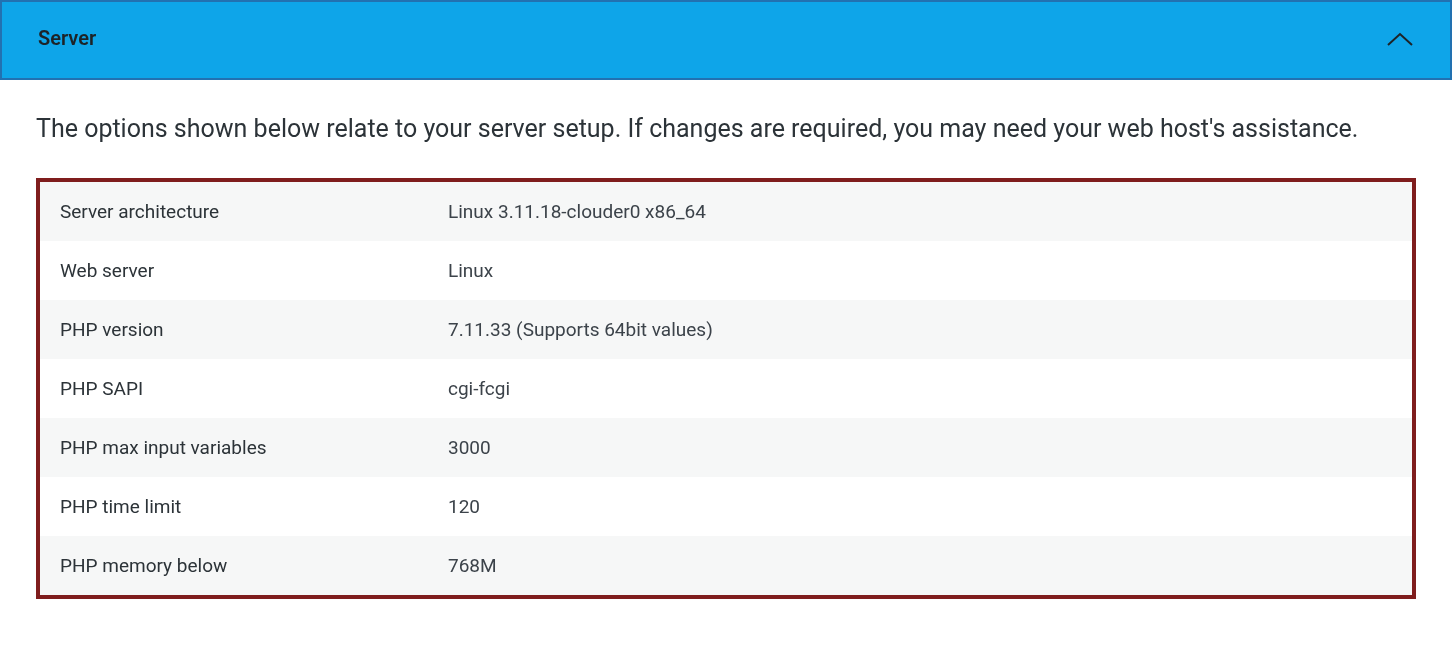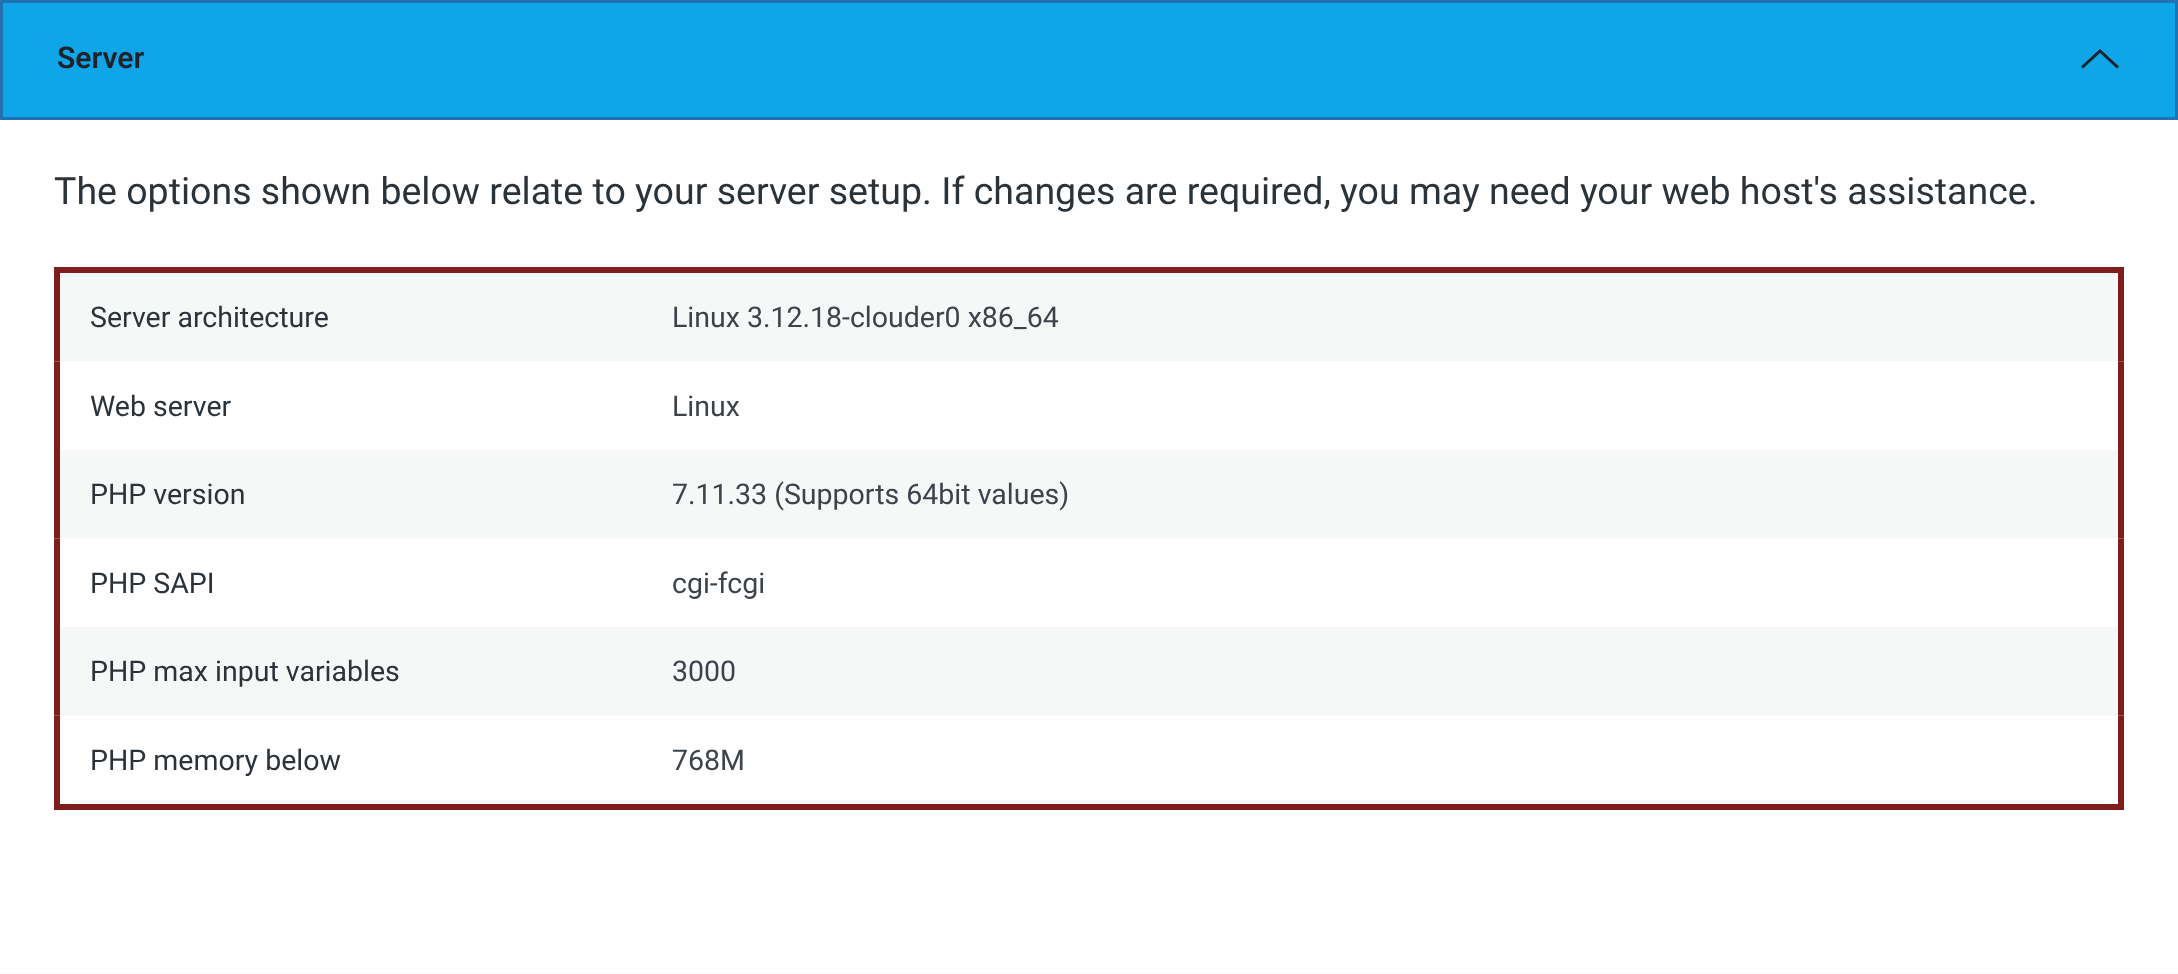--- a/index.html
+++ b/index.html
@@ -94,38 +94,42 @@
           <polyline points="2,14 14,3 26,14"></polyline>
         </svg>
     </span>
   </div>
   <div class="panel-body">
     <p class="description">The options shown below relate to your server setup. If changes are required, you may need your web host's assistance.</p>
     <table class="info-table">
       <tbody>
         <tr>
           <td class="label-cell">Server architecture</td>
-          <td class="value-cell">Linux 3.12.18-clouder0 x86_64</td>
+          <td class="value-cell">Linux 3.11.18-clouder0 x86_64</td>
         </tr>
         <tr>
           <td class="label-cell">Web server</td>
           <td class="value-cell">Linux</td>
         </tr>
         <tr>
           <td class="label-cell">PHP version</td>
           <td class="value-cell">7.11.33 (Supports 64bit values)</td>
         </tr>
         <tr>
           <td class="label-cell">PHP SAPI</td>
           <td class="value-cell">cgi-fcgi</td>
         </tr>
         <tr>
           <td class="label-cell">PHP max input variables</td>
           <td class="value-cell">3000</td>
         </tr>
         <tr>
+          <td class="label-cell">PHP time limit</td>
+          <td class="value-cell">120</td>
+        </tr>
+        <tr>
           <td class="label-cell">PHP memory below</td>
           <td class="value-cell">768M</td>
         </tr>
       </tbody>
     </table>
   </div>
 </div>
 
 </body></html>

